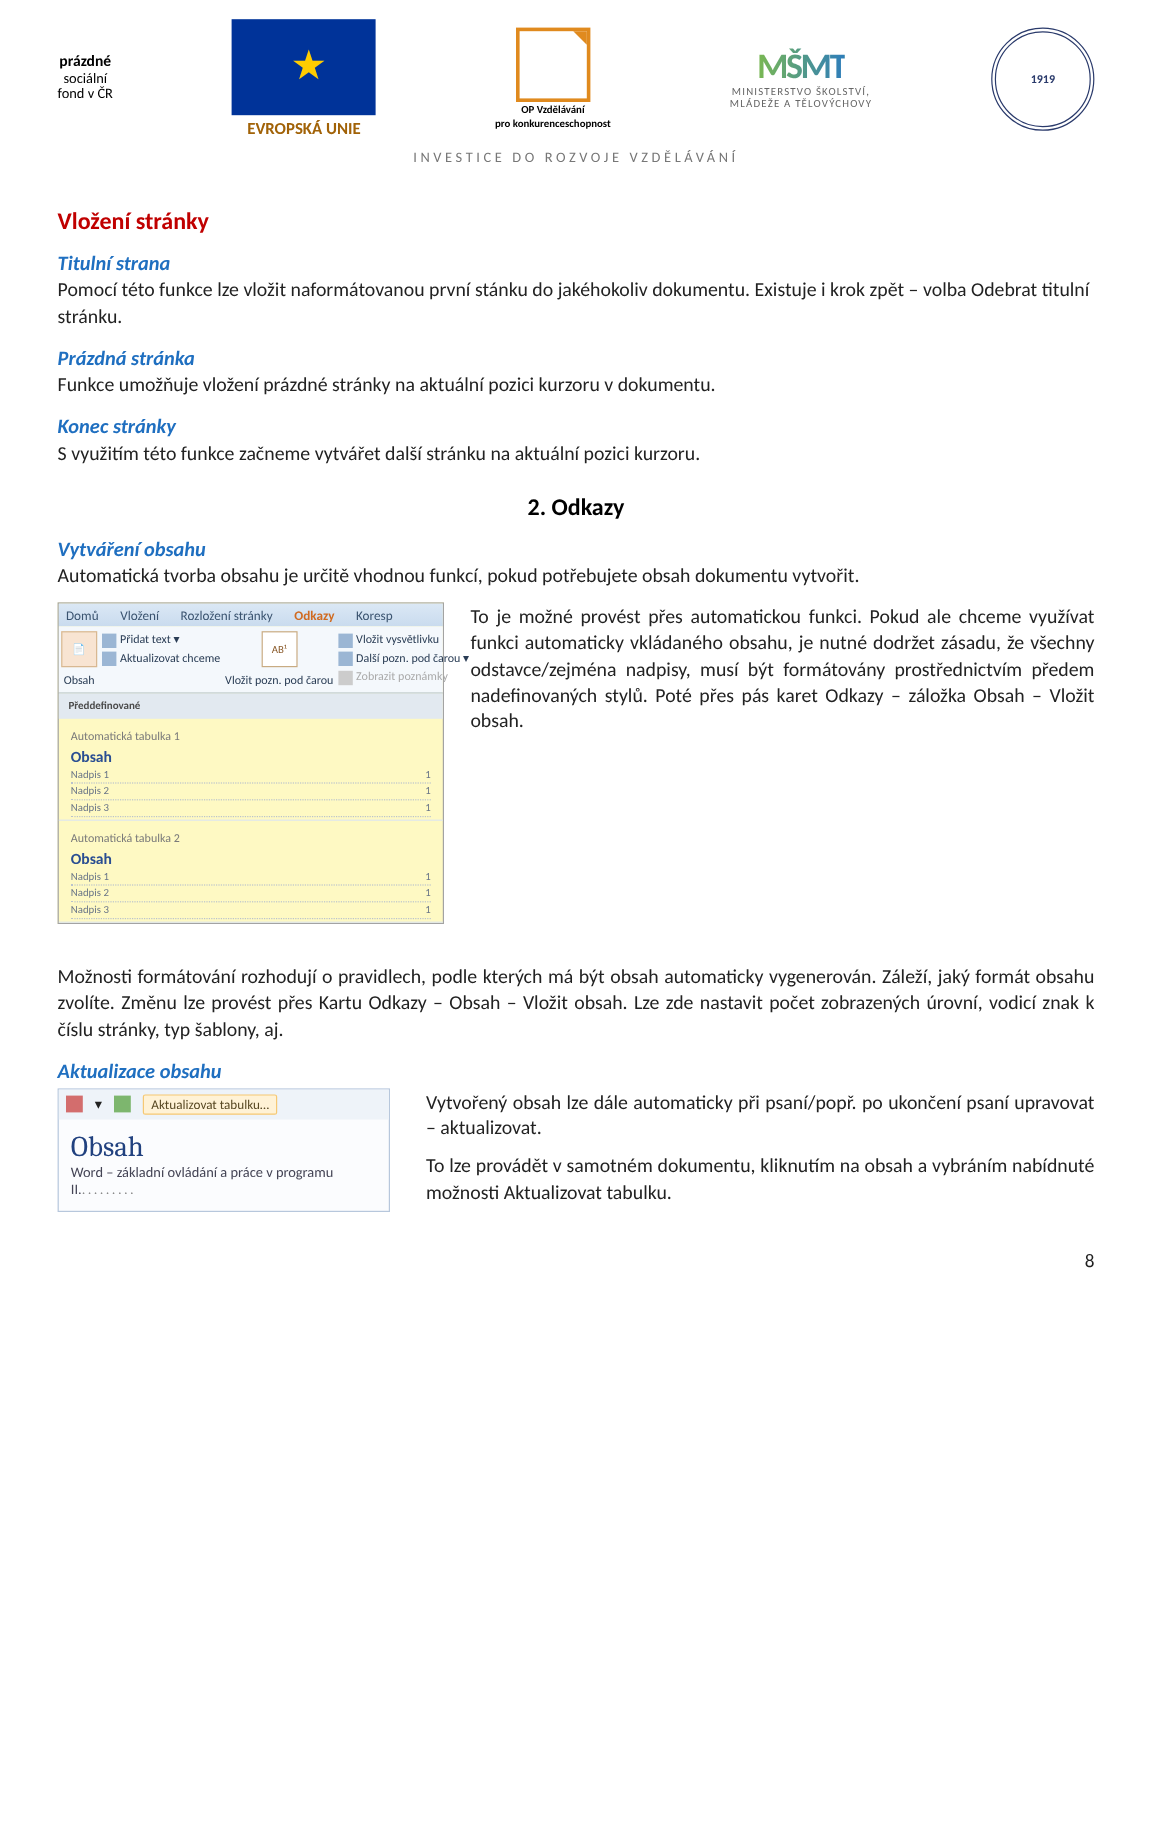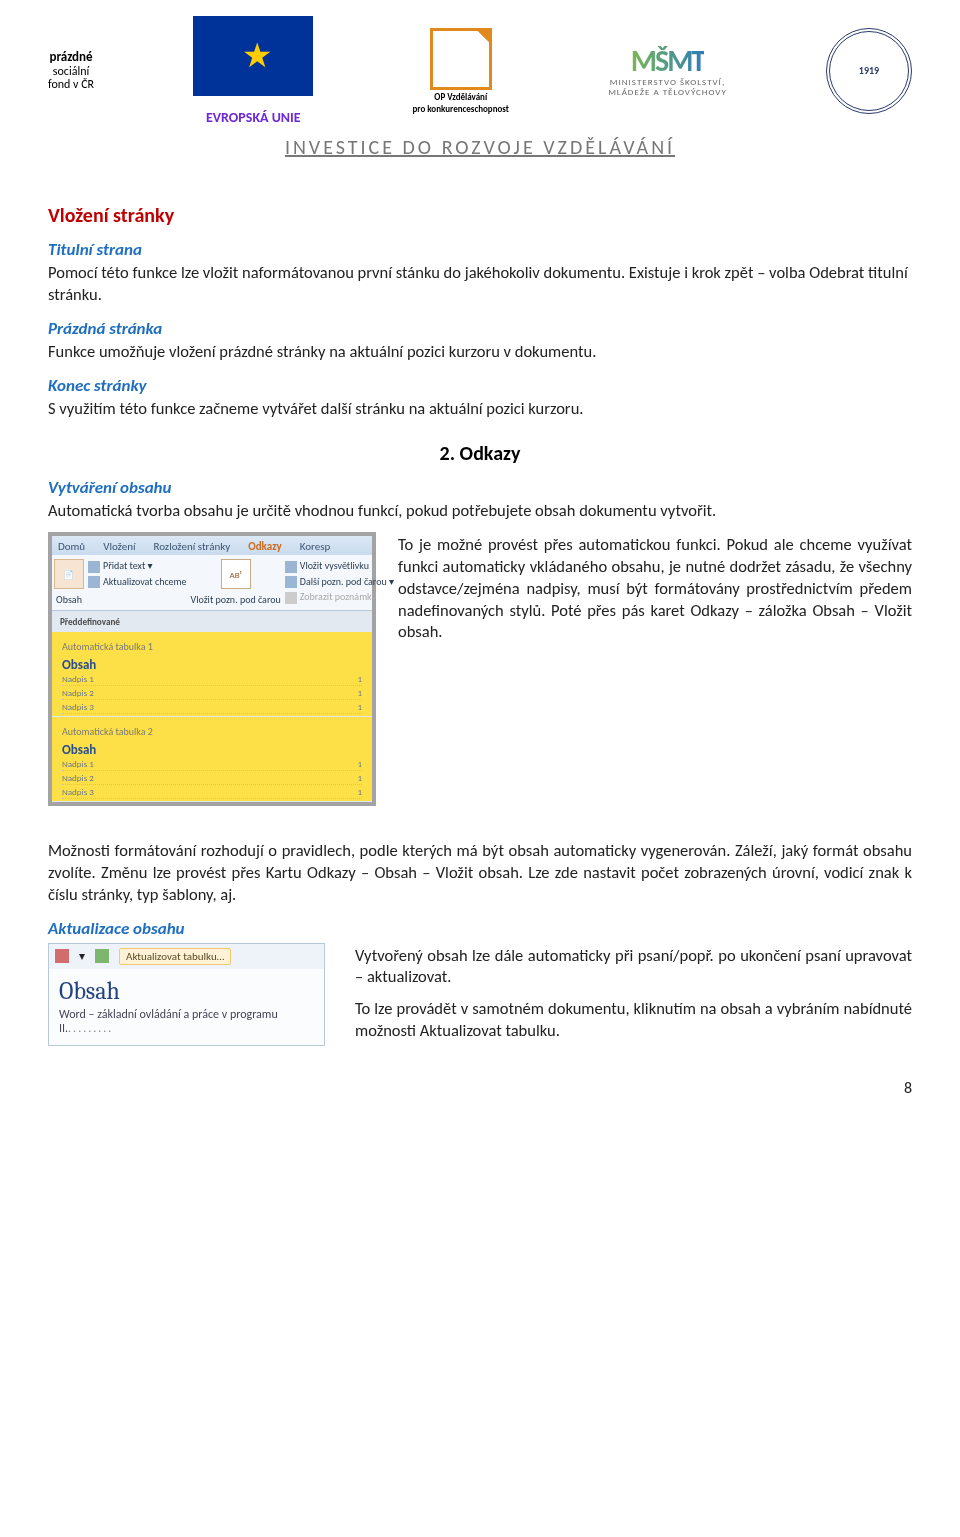--- a/index.html
+++ b/index.html
@@ -58,21 +58,21 @@
   }
   .esf-text { font-size: 13px; font-weight: bold; color:#000; }
   .esf-text small { display:block; font-weight: normal; font-size:12px; }
   .eu-logo {
     width: 120px; height: 80px;
     background:#003399;
     position: relative;
     display:flex; align-items:center; justify-content:center;
   }
   .eu-logo-stars { color:#ffcc00; font-size:34px; letter-spacing:-8px; }
-  .eu-caption { font-size:14px; font-weight:bold; color:#6d28d9; margin-top:14px;text-align:center; }
+  .eu-caption { font-size:14px; font-weight:bold; color:#a16207; margin-top:4px;text-align:center; }
   .ms-logo {
     display:flex; flex-direction:column; align-items:center;
   }
   .msmt-mark {
     font-size: 30px; font-weight: bold; letter-spacing:-2px;
     background: linear-gradient(90deg,#7ab852,#2e7dbb);
     -webkit-background-clip:text; background-clip:text; color:transparent;
   }
   .msmt-cap { font-size:9px; color:#666; letter-spacing:1px; }
   .op-logo { display:flex; flex-direction:column; align-items:center; }
@@ -83,44 +83,43 @@
     content:""; position:absolute; right:-8px; top:-8px;
     border:8px solid transparent; border-bottom-color:#e08a1e; transform:rotate(45deg);
   }
   .op-cap { font-size:9px; font-weight:bold; color:#000; margin-top:2px; text-align:center;}
   .gear-logo {
     width:78px; height:78px; border:4px double #2a3a6b; border-radius:50%;
     display:flex; align-items:center; justify-content:center;
     color:#2a3a6b; font-size:10px; font-weight:bold;
   }
   .header-tagline {
-    text-align:center; font-size:20px; letter-spacing:3px; color:#777;
-    margin: 6px 0 44px 0;
-    text-decoration: underline;
+    text-align:center; font-size:12px; letter-spacing:3px; color:#777;
+    margin: 6px 0 34px 0;
   }
 
   
   h3.red { color:#c00000; font-size:20px; margin:8px 0 10px 0; font-weight:bold; }
   h4.blue { color:#1f6fc0; font-size:17px; font-style:italic; font-weight:bold; margin:12px 0 2px 0;}
   p.body { font-size:16.5px; margin:2px 0 10px 0; line-height:1.32; }
   p.body.justify { text-align: justify; }
   h3.center-section {
     text-align:center; font-size:20px; color:#000; margin:22px 0 6px 0; font-weight:bold;
   }
 
   
   .sidebyside { display:flex; gap:22px; align-items:flex-start; margin-top:10px; }
   .sidebyside .txt { flex:1; }
 
   
   .word-ribbon {
     width: 320px;
-    border:4px solid #a3a3a3;
+    border:1px solid #a3a3a3;
     font-size:10px;
-    background:#fde047;
+    background:#fef9c3;
     color:#2a3d55;
   }
   .wr-tabs {
     background: linear-gradient(#dbe8f5,#c9dbee);
     padding:4px 6px 2px 6px; display:flex; gap:18px;
     color:#3b5470; font-size:11px;
   }
   .wr-tabs span.active { color:#d06a20; font-weight:bold;}
   .wr-body { padding:4px 2px; display:flex; gap:4px; background:#f4f8fc;}
   .wr-col { display:flex; flex-direction:column; gap:2px; font-size:10px;}

